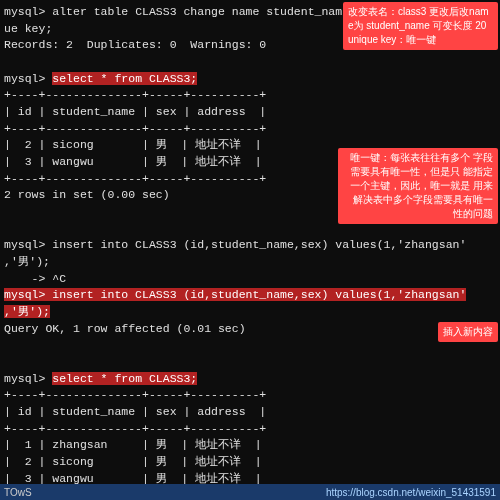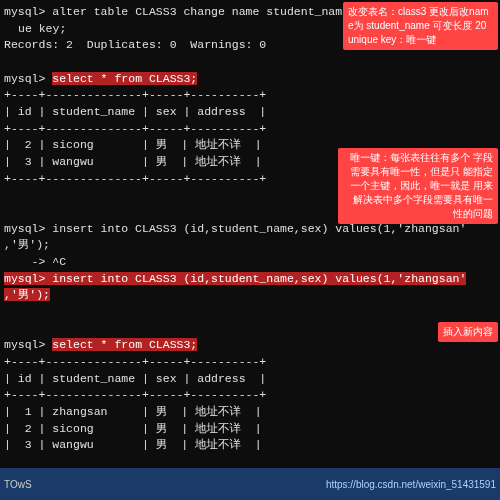--- a/index.html
+++ b/index.html
@@ -47,21 +47,21 @@
     .annotation-box.right3 {
       top: 315px;
       right: 2px;
       max-width: 100px;
     }
     .footer-bar {
       position: absolute;
       bottom: 0;
       left: 0;
       right: 0;
-      height: 32px;
+      height: 16px;
       background: #1a3a6a;
       display: flex;
       align-items: center;
       justify-content: space-between;
       padding: 0 4px;
     }
     .footer-left {
       color: #ccc;
       font-size: 10px;
       font-family: Arial, sans-serif;
@@ -72,40 +72,42 @@
       font-family: Arial, sans-serif;
       text-align: right;
     }
   </style>
 </head>
 <body>
 
 <div class="terminal">
 
   <span class="line"><span style="color:#e0e0e0;">mysql&gt; </span><span style="color:#e0e0e0;">alter table CLASS3 change name student_name varchar(20) uniq</span></span>
-  <span class="line"><span style="color:#e0e0e0;margin-left:14px;">ue key;</span></span>
+  <span class="line"><span style="color:#e0e0e0;">ue key;</span></span>
   <span class="line" style="color:#e0e0e0;font-family:Liberation Mono, monospace;">Records: 2  Duplicates: 0  Warnings: 0</span>
   <span class="line">&nbsp;</span>
 
   <span class="line"><span style="color:#e0e0e0;">mysql&gt; </span><span style="background:#b22222;color:#fff;">select * from CLASS3;</span></span>
   <span class="line" style="color:#e0e0e0;">+----+--------------+-----+----------+</span>
   <span class="line" style="color:#e0e0e0;">| id | student_name | sex | address  |</span>
   <span class="line" style="color:#e0e0e0;">+----+--------------+-----+----------+</span>
   <span class="line" style="color:#e0e0e0;">|  2 | sicong       | 男  | 地址不详  |</span>
   <span class="line" style="color:#e0e0e0;">|  3 | wangwu       | 男  | 地址不详  |</span>
   <span class="line" style="color:#e0e0e0;">+----+--------------+-----+----------+</span>
+  <span class="line" style="color:#e0e0e0;">2 rows in set (0.00 sec)</span>
   <span class="line">&nbsp;</span>
   <span class="line">&nbsp;</span>
 
   <span class="line" style="color:#e0e0e0;">mysql&gt; insert into CLASS3 (id,student_name,sex) values(1,'zhangsan'</span>
   <span class="line" style="color:#e0e0e0;">,'男');</span>
   <span class="line" style="color:#e0e0e0;">    -&gt; ^C</span>
 
   <span class="line"><span style="background:#b22222;color:#fff;">mysql&gt; insert into CLASS3 (id,student_name,sex) values(1,'zhangsan'</span></span>
   <span class="line"><span style="background:#b22222;color:#fff;">,'男');</span></span>
+  <span class="line" style="color:#e0e0e0;">Query OK, 1 row affected (0.01 sec)</span>
   <span class="line">&nbsp;</span>
   <span class="line">&nbsp;</span>
 
   <span class="line"><span style="color:#e0e0e0;">mysql&gt; </span><span style="background:#b22222;color:#fff;">select * from CLASS3;</span></span>
   <span class="line" style="color:#e0e0e0;">+----+--------------+-----+----------+</span>
   <span class="line" style="color:#e0e0e0;">| id | student_name | sex | address  |</span>
   <span class="line" style="color:#e0e0e0;">+----+--------------+-----+----------+</span>
   <span class="line" style="color:#e0e0e0;">|  1 | zhangsan     | 男  | 地址不详  |</span>
   <span class="line" style="color:#e0e0e0;">|  2 | sicong       | 男  | 地址不详  |</span>
   <span class="line" style="color:#e0e0e0;">|  3 | wangwu       | 男  | 地址不详  |</span>

